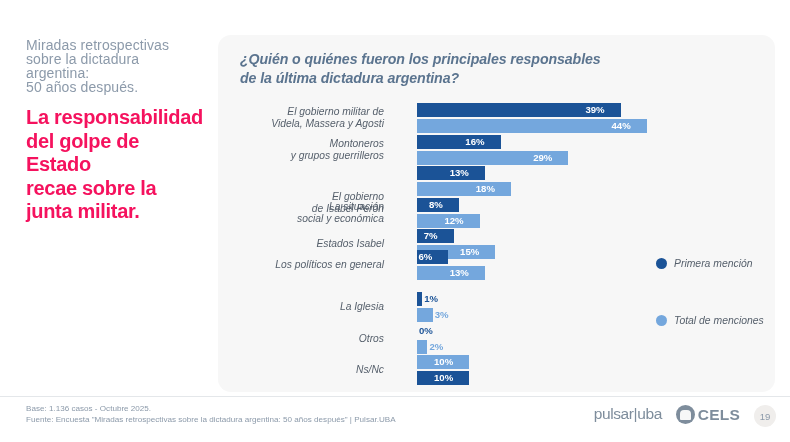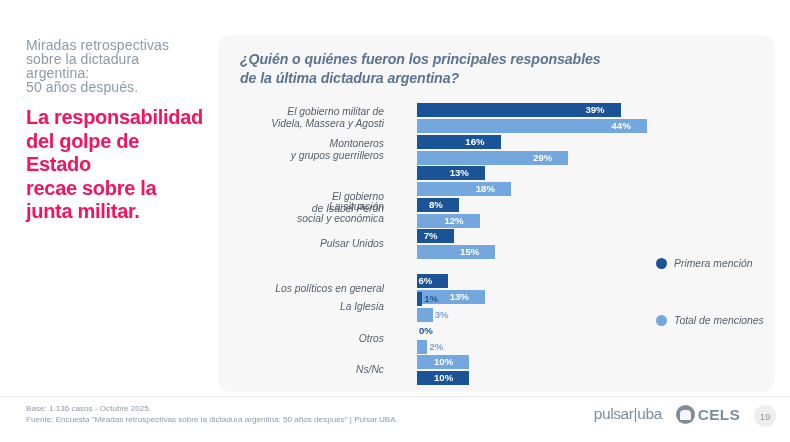--- a/index.html
+++ b/index.html
@@ -299,33 +299,33 @@
             <div class="bar-fill" style="width: 41.76px;"></div>
             <div class="bar-value inside" style="left: 41.76px;">8%</div>
           </div>
           <div class="bar total">
             <div class="bar-fill" style="width: 62.64px;"></div>
             <div class="bar-value inside" style="left: 62.64px;">12%</div>
           </div>
         </div>
       </div>
       <div class="row" style="top: 126px; height: 30px;">
-        <div class="cat-label" style="top: 9px;">Pulsar Unidos</div>
+        <div class="cat-label" style="top: 9px;">Estados Isabel</div>
         <div class="bars">
           <div class="bar primera">
             <div class="bar-fill" style="width: 36.54px;"></div>
             <div class="bar-value inside" style="left: 36.54px;">7%</div>
           </div>
           <div class="bar total">
             <div class="bar-fill" style="width: 78.3px;"></div>
             <div class="bar-value inside" style="left: 78.3px;">15%</div>
           </div>
         </div>
       </div>
-      <div class="row" style="top: 171px; height: 30px; text-decoration: underline;">
+      <div class="row" style="top: 147px; height: 30px; text-decoration: underline;">
         <div class="cat-label" style="top: 9px;">Los políticos en general</div>
         <div class="bars">
           <div class="bar primera">
             <div class="bar-fill" style="width: 31.32px;"></div>
             <div class="bar-value inside" style="left: 31.32px;">6%</div>
           </div>
           <div class="bar total">
             <div class="bar-fill" style="width: 67.86px;"></div>
             <div class="bar-value inside" style="left: 67.86px;">13%</div>
           </div>

